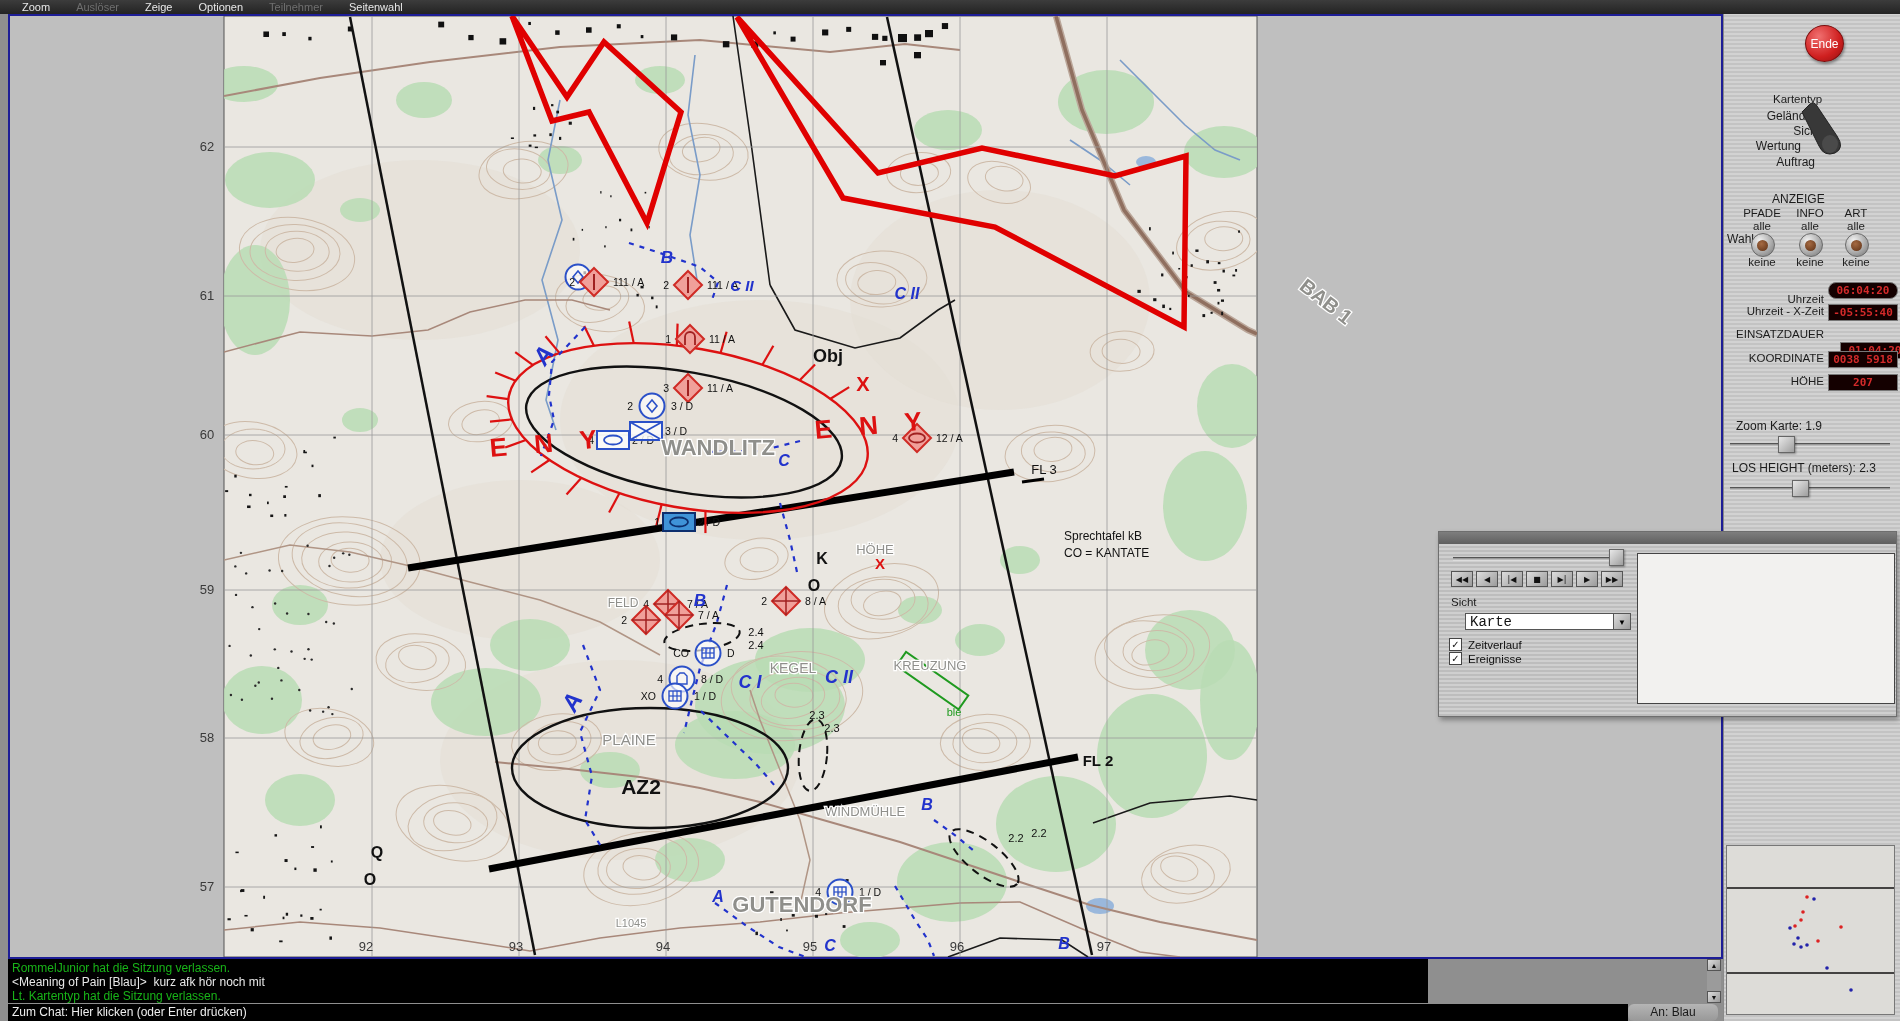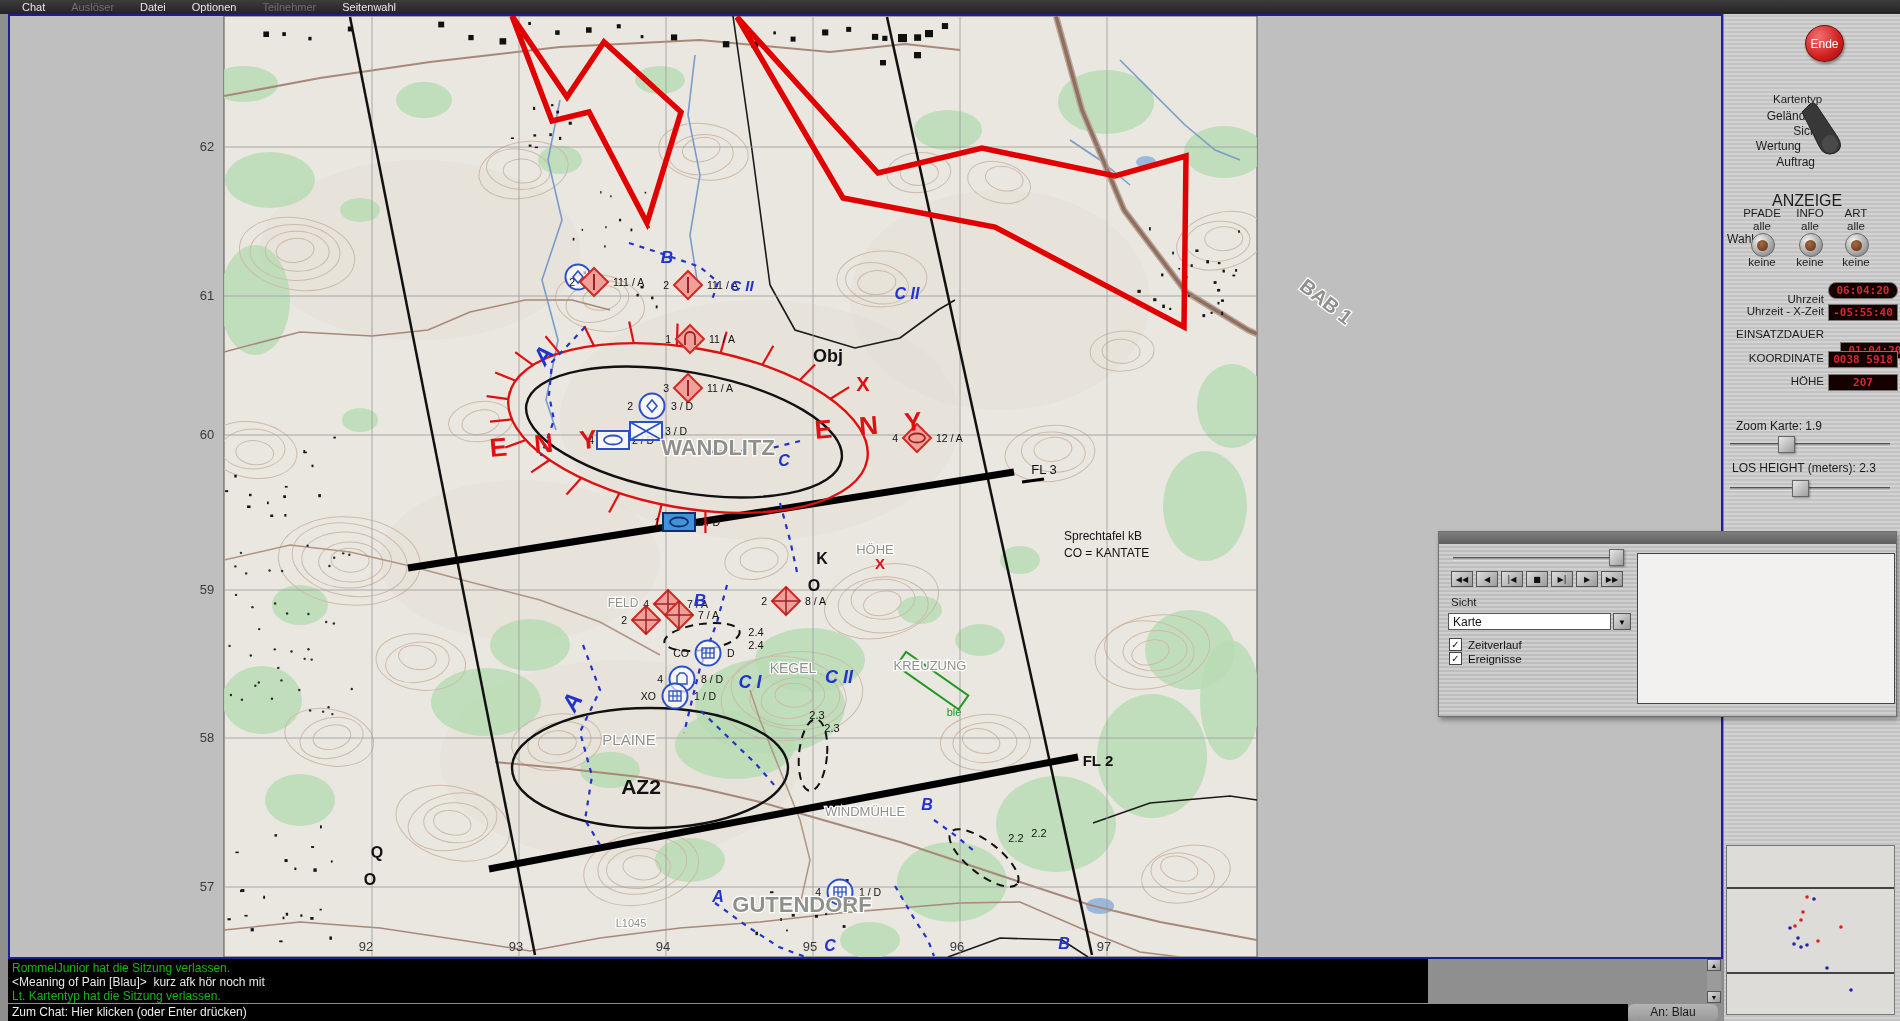--- a/index.html
+++ b/index.html
@@ -39,22 +39,22 @@
     border:1px solid #666;box-shadow:1px 1px 2px rgba(0,0,0,.35);}
   
   #replay-panel{left:1438px;top:531px;width:459px;height:186px;z-index:20;
     background:repeating-linear-gradient(180deg,#cfcfcf 0 2px,#bdbdbd 2px 4px);
     border:1px solid #6e6e6e;box-shadow:2px 3px 5px rgba(0,0,0,.35);box-sizing:border-box;}
   #replay-titlebar{position:absolute;left:0;top:0;width:100%;height:12px;
     background:linear-gradient(180deg,#7e7e7e,#5f5f5f);}
   .vcr-btn{position:absolute;top:39px;width:22px;height:16px;background:linear-gradient(135deg,#ddd,#9b9b9b);
     border:1px solid #555;font-size:8px;color:#111;text-align:center;line-height:16px;padding:0;
     font-family:"DejaVu Sans",sans-serif;}
-  #sicht-select{position:absolute;left:9px;top:81px;width:163px;height:17px;background:#fff;
-    border:1px solid #555;font-size:12px;color:#111;padding-left:4px;line-height:17px;box-sizing:border-box;}
+  #sicht-select{position:absolute;left:26px;top:81px;width:163px;height:17px;background:#fff;
+    border:1px solid #555;font-size:14px;color:#111;padding-left:4px;line-height:17px;box-sizing:border-box;font-family:Liberation Mono, monospace;}
   #sicht-arrow{position:absolute;left:174px;top:81px;width:18px;height:17px;
     background:linear-gradient(135deg,#ddd,#9b9b9b);border:1px solid #555;font-size:8px;text-align:center;
     line-height:17px;box-sizing:border-box;}
   .chk-row{position:absolute;left:10px;font-size:11.5px;color:#111;display:flex;align-items:center;gap:6px;}
   .chk-box{width:11px;height:11px;background:#fff;border:1px solid #444;font-size:10px;line-height:11px;
     text-align:center;color:#111;}
   #replay-list{position:absolute;left:198px;top:21px;width:256px;height:149px;background:#f2f1ef;
     border:1px solid #444;}
   
   #chat-box{left:8px;top:959px;width:1420px;height:44px;background:#000;z-index:8;padding:2px 0 0 4px;
@@ -67,23 +67,23 @@
     line-height:17px;padding-left:4px;z-index:8;box-sizing:border-box;}
   #chat-recipient{left:1628px;top:1004px;width:90px;height:17px;background:linear-gradient(180deg,#b5b5b5,#989898);
     color:#1a1a1a;font-size:12px;line-height:17px;text-align:center;z-index:8;border-radius:6px;}
   
   #minimap{left:1726px;top:845px;width:167px;height:168px;background:#dddcd8;border:1px solid #777;z-index:22;}
 </style>
 </head>
 <body>
 
 <div id="menubar" class="abs">
-    <div class="menu-item">Chat</div>
+    <div class="menu-item">Zoom</div>
     <div class="menu-item disabled">Auslöser</div>
-    <div class="menu-item">Datei</div>
+    <div class="menu-item">Zeige</div>
     <div class="menu-item">Optionen</div>
     <div class="menu-item disabled">Teilnehmer</div>
     <div class="menu-item">Seitenwahl</div>
   </div>
 
 <div id="map-window" class="abs"></div>
 <svg id="map-svg" class="abs" width="1709" height="941" viewBox="10 16 1709 941">
     <rect x="10" y="16" width="1709" height="941" fill="#bfbfbf"></rect>
     <clipPath id="topoClip">
       <rect x="224" y="16" width="1033" height="941"></rect>
@@ -727,21 +727,21 @@
 
 <div style="position: absolute; left: 1773px; top: 93px; font-size: 11.5px; color: rgb(28, 28, 28); z-index: 12;">Kartentyp</div>
 <div style="position: absolute; left: 1722px; top: 109px; width: 90px; text-align: right; font-size: 12px; color: rgb(28, 28, 28); z-index: 12;">Gelände</div>
 <div style="position: absolute; left: 1730px; top: 124px; width: 90px; text-align: right; font-size: 12px; color: rgb(28, 28, 28); z-index: 12;">Sicht</div>
 <div style="position: absolute; left: 1711px; top: 139px; width: 90px; text-align: right; font-size: 12px; color: rgb(28, 28, 28); z-index: 12;">Wertung</div>
 <div style="position: absolute; left: 1725px; top: 155px; width: 90px; text-align: right; font-size: 12px; color: rgb(28, 28, 28); z-index: 12;">Auftrag</div>
 <svg width="52" height="56" style="position: absolute; left: 1797px; top: 100px; z-index: 13;">
     <path d="M5,12 L13,4 Q17,1 20,6 L40,36 Q48,48 38,53 Q27,57 22,46 Z" fill="#383838" stroke="#222" stroke-width="1"></path>
     <ellipse cx="33" cy="44" rx="8" ry="9" fill="#4a4a4a"></ellipse>
   </svg>
-<div style="position: absolute; left: 1772px; top: 192px; font-size: 16px; color: rgb(28, 28, 28); z-index: 12;">ANZEIGE</div>
+<div style="position: absolute; left: 1772px; top: 192px; font-size: 12px; color: rgb(28, 28, 28); z-index: 12;">ANZEIGE</div>
 <div style="position: absolute; left: 1712px; top: 232px; width: 42px; text-align: right; font-size: 12px; color: rgb(28, 28, 28); z-index: 12;">Wahl</div>
 <div style="position: absolute; left: 1732px; top: 207px; width: 60px; text-align: center; font-size: 11.5px; color: rgb(28, 28, 28); z-index: 12;">PFADE</div>
 <div style="position: absolute; left: 1732px; top: 220px; width: 60px; text-align: center; font-size: 11.5px; color: rgb(28, 28, 28); z-index: 12;">alle</div>
 <div class="knob" style="left: 1751px; top: 233px; z-index: 12;">
     <i></i>
   </div>
 <div style="position: absolute; left: 1732px; top: 256px; width: 60px; text-align: center; font-size: 11.5px; color: rgb(28, 28, 28); z-index: 12;">keine</div>
 <div style="position: absolute; left: 1780px; top: 207px; width: 60px; text-align: center; font-size: 11.5px; color: rgb(28, 28, 28); z-index: 12;">INFO</div>
 <div style="position: absolute; left: 1780px; top: 220px; width: 60px; text-align: center; font-size: 11.5px; color: rgb(28, 28, 28); z-index: 12;">alle</div>
 <div class="knob" style="left: 1799px; top: 233px; z-index: 12;">

